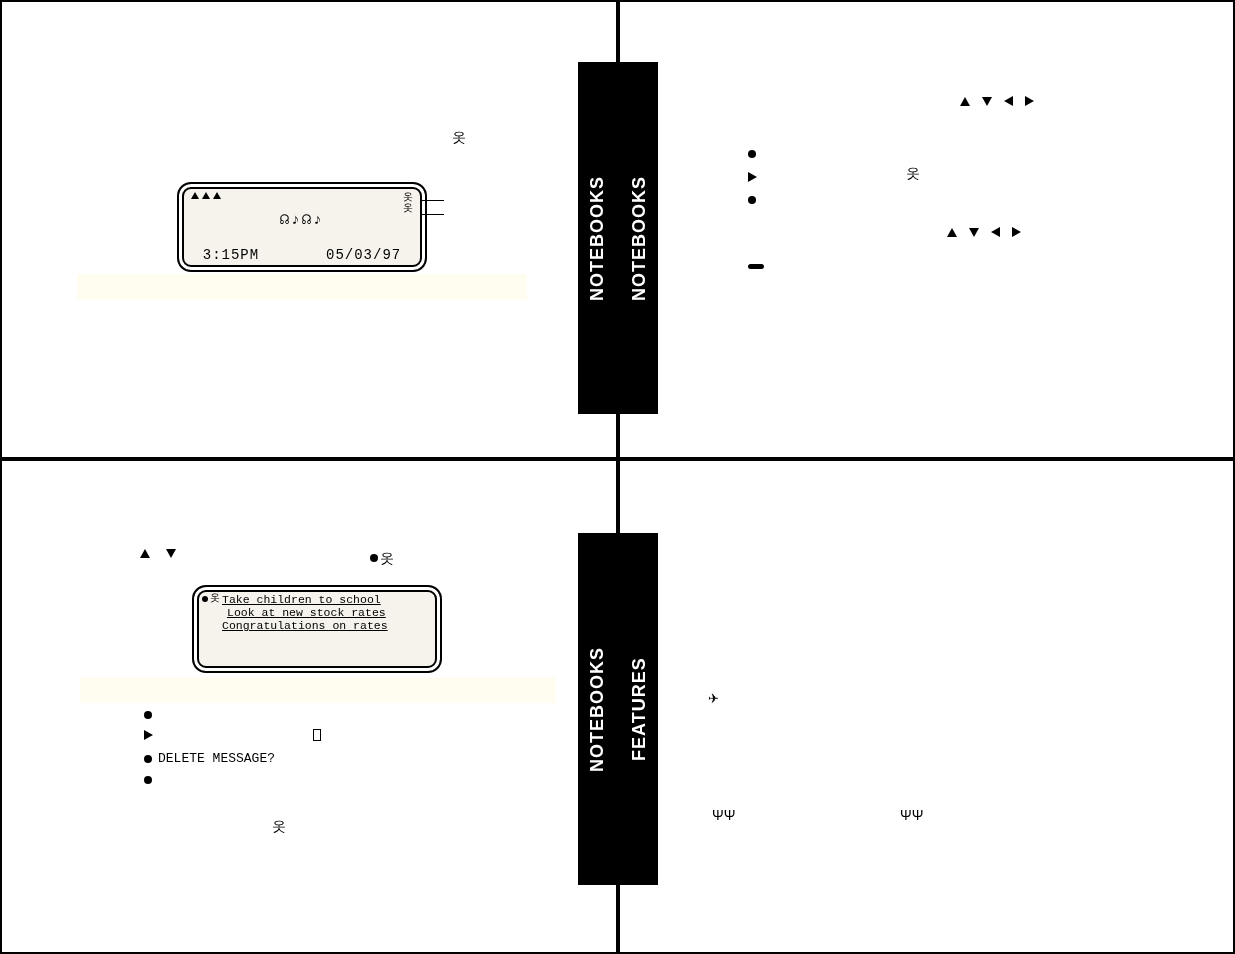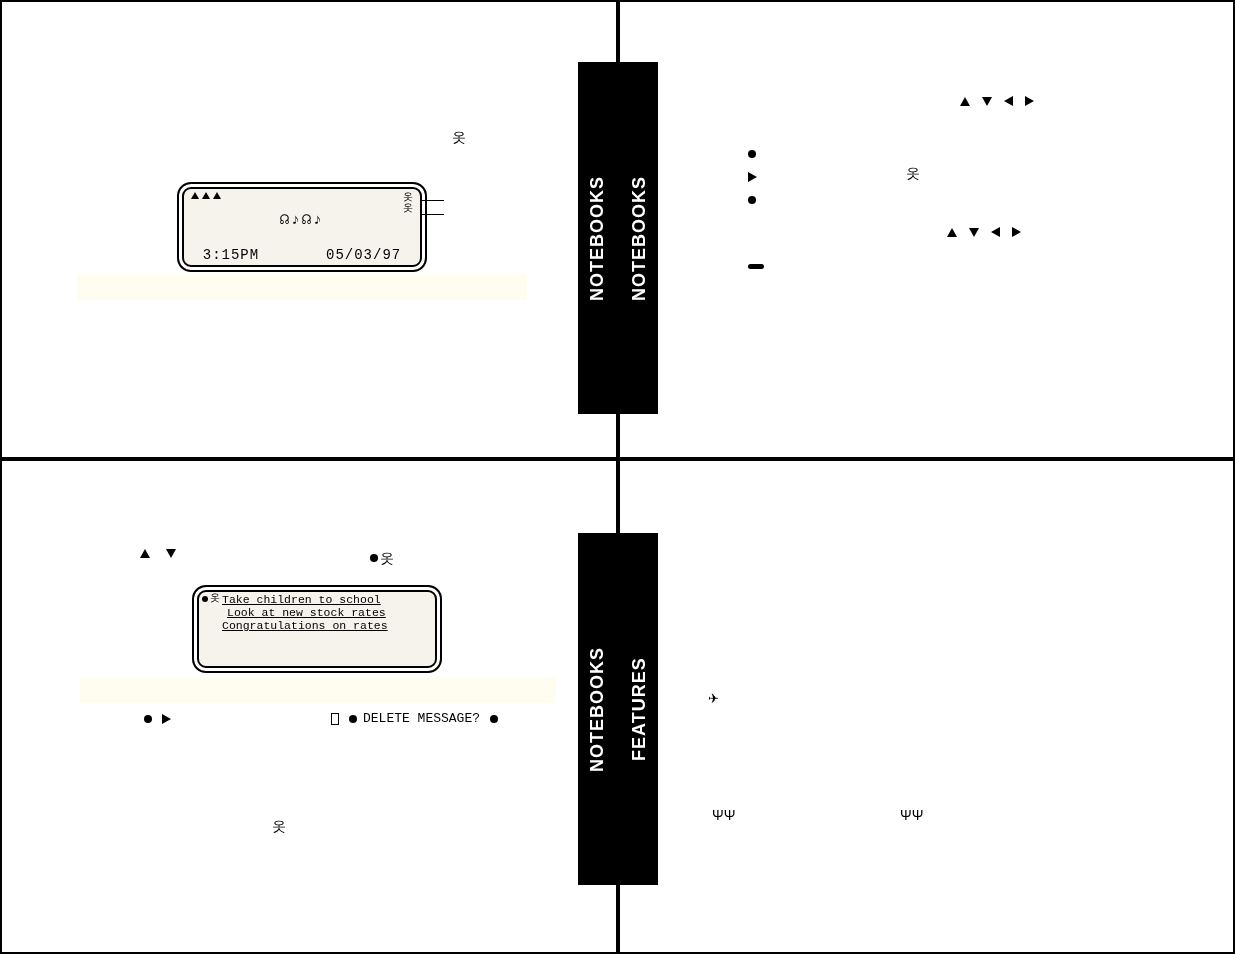--- a/index.html
+++ b/index.html
@@ -232,21 +232,21 @@
         <div>
           <div class="p3-msg-line">Take children to school</div>
           <div class="p3-msg-line" style="padding-left:5px;">Look at new stock rates</div>
           <div class="p3-msg-line">Congratulations on rates</div>
         </div>
       </div>
     </div>
 
     <div class="cream-bar" style="left:78px;top:216px;width:476px;"></div>
 
-    <div class="float-icons" style="left:142px;top:250px;display:flex;gap:10px;font-family:'Courier New',monospace;font-size:13px;">
+    <div class="float-icons" style="left:142px;top:250px;display:flex;flex-direction:column;gap:10px;font-family:'Courier New',monospace;font-size:13px;">
       <span class="icon-cluster" style="gap:6px;">
           <span class="bullet"></span>
         </span>
       <span class="icon-cluster" style="gap:6px;">
         <span class="triangle-right"></span>
         <span style="width:148px;"></span>
         <span class="cursor-block"></span>
       </span>
       <span class="icon-cluster" style="gap:6px;">
         <span class="bullet"></span>

